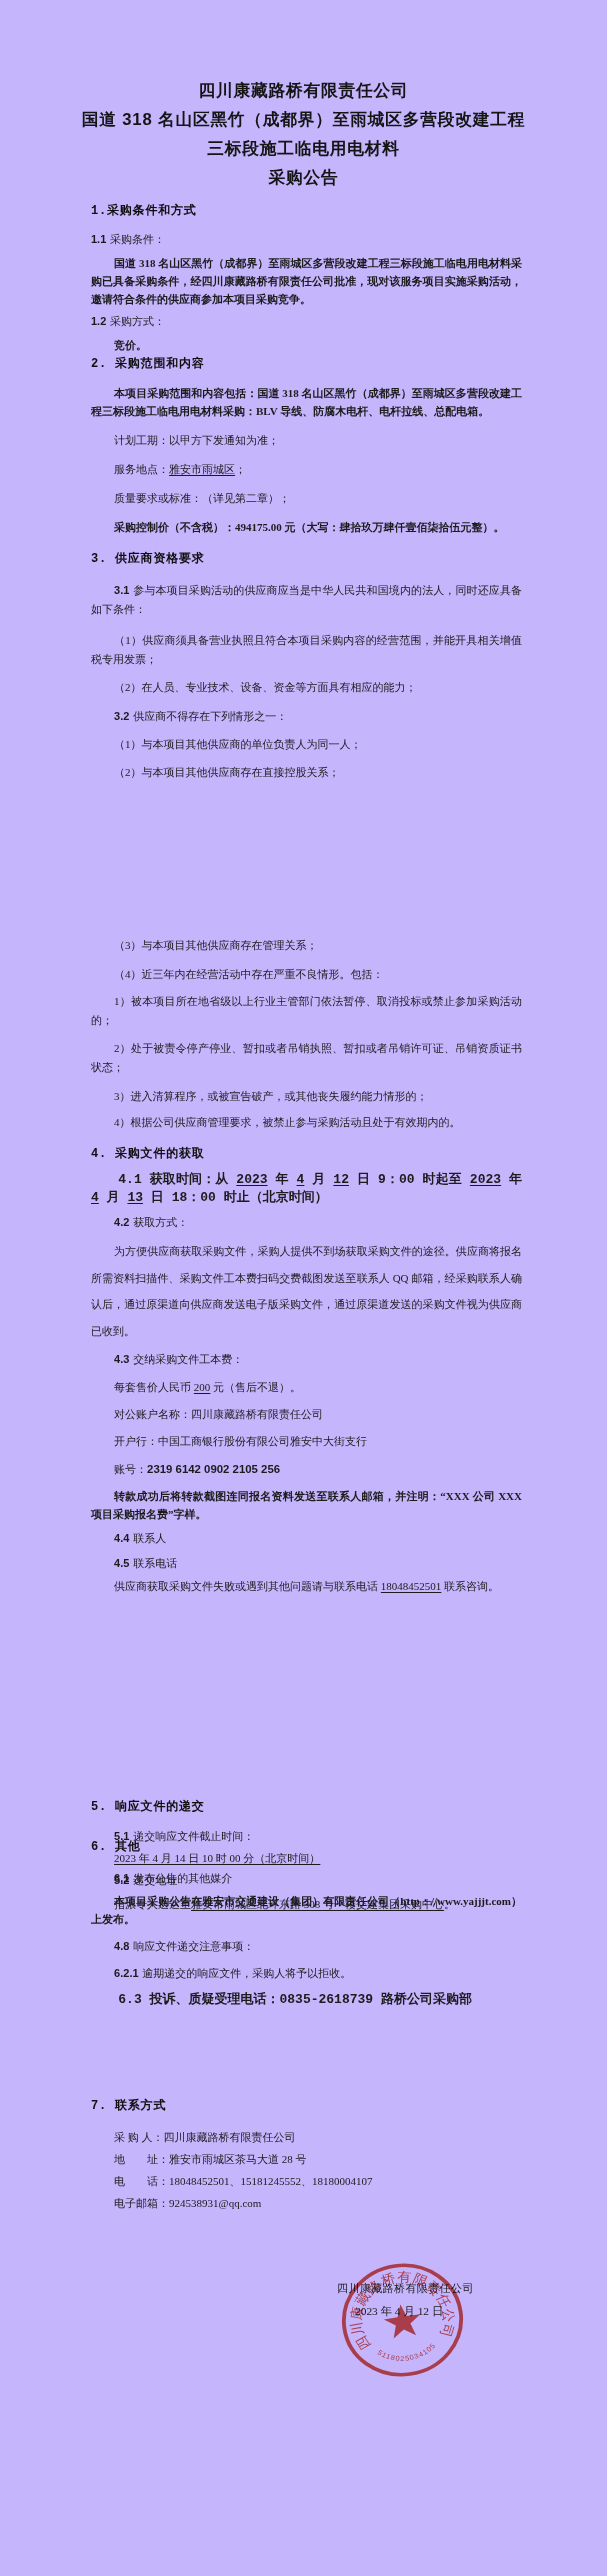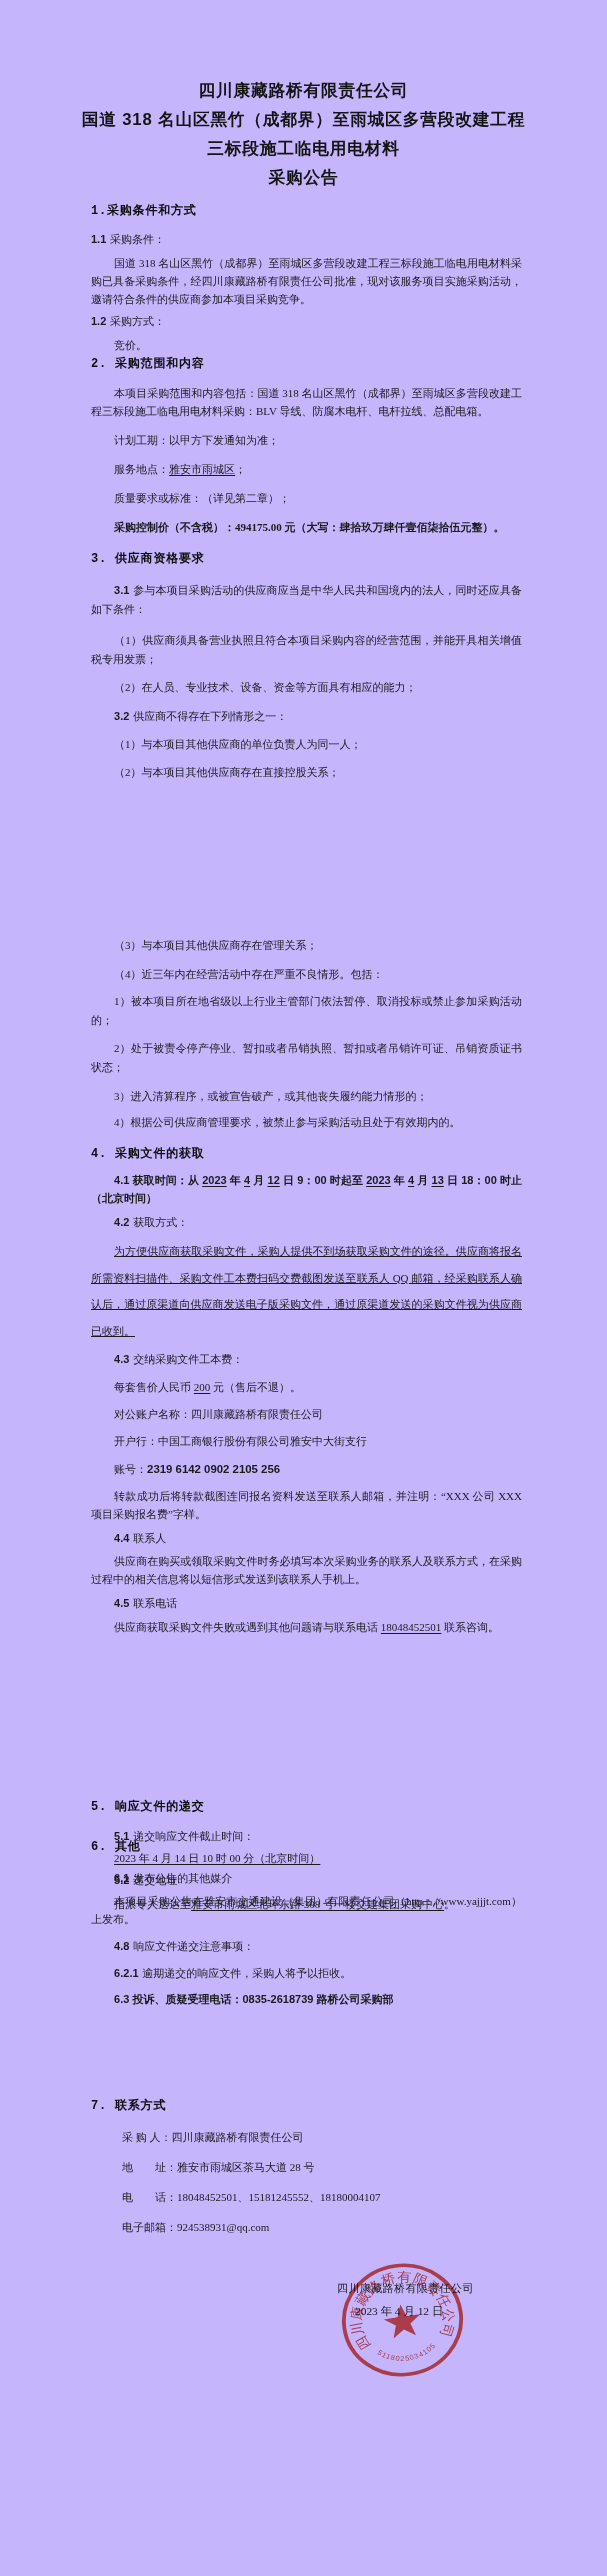--- a/index.html
+++ b/index.html
@@ -12,29 +12,29 @@
   .title-block { position:absolute; left:0; top:76px; width:607px; text-align:center; }
   .title-block p {
     margin:0; font-family:"Liberation Sans", sans-serif;
     font-weight:700; font-size:16.7px; line-height:29px; color:#151515; letter-spacing:0.8px;
   }
   h2.sec {
     margin:0; font-family:Liberation Mono, monospace;
     font-weight:700; font-size:12px; line-height:21px; color:#101010; letter-spacing:0.8px;
   }
   .ln { margin:0; font-size:11px; line-height:19px; text-align:justify; color:#1c1c1c; }
-  .lh24 { line-height:18px; }
-  .loose { line-height:26.6px;text-decoration:underline; }
+  .lh24 { line-height:18px;font-weight:bold; }
+  .loose { line-height:26.6px; }
   .ind { text-indent:2.1em; }
   .b  { font-weight:700; }
-  .bsans { font-family:Liberation Sans, sans-serif; font-weight:700; font-size:11px; }
+  .bsans { font-family:Liberation Mono, monospace; font-weight:700; font-size:13px; }
   .num { font-family:"Liberation Sans", sans-serif; font-weight:700; margin-right:3.8px; }
   .u { text-decoration:underline; text-underline-offset:2.3px; }
   .sansval { font-family:"Liberation Sans", sans-serif; font-weight:700; font-size:11.4px; }
-  .contact p { margin:8px; line-height:22px; }
+  .contact p { margin:0; line-height:22px; }
   .sign-company { position:absolute; left:337px; top:2281px; margin:0; font-size:11px; letter-spacing:0.4px; }
   .sign-date { position:absolute; left:355px; top:2304px; margin:0; font-size:11.4px; }
   .stamp {
     position:absolute; left:338px; top:2260px; width:129px; height:120px;
     transform:rotate(-8deg); opacity:0.85; mix-blend-mode:multiply; pointer-events:none;
   }
 </style>
 </head>
 <body>
 
@@ -88,21 +88,20 @@
     <p class="ln lh24 ind bsans" style="margin-top:6px"><span>4.1 获取时间：从 </span><span class="u">2023</span><span> 年 </span><span class="u">4</span><span> 月 </span><span class="u">12</span><span> 日 9：00 时起至 </span><span class="u">2023</span><span> 年 </span><span class="u">4</span><span> 月 </span><span class="u">13</span><span> 日 18：00 时止（北京时间）</span></p>
     <p class="ln ind" style="margin-top:6px"><span class="num">4.2</span><span>获取方式：</span></p>
     <p class="ln loose ind" style="margin-top:6px">为方便供应商获取采购文件，采购人提供不到场获取采购文件的途径。供应商将报名所需资料扫描件、采购文件工本费扫码交费截图发送至联系人 QQ 邮箱，经采购联系人确认后，通过原渠道向供应商发送电子版采购文件，通过原渠道发送的采购文件视为供应商已收到。</p>
     <p class="ln ind" style="margin-top:6px"><span class="num">4.3</span><span>交纳采购文件工本费：</span></p>
     <p class="ln ind" style="margin-top:8.3px"><span>每套售价人民币 </span><span class="u">200</span><span> 元（售后不退）。</span></p>
     <p class="ln ind" style="margin-top:8.3px">对公账户名称：四川康藏路桥有限责任公司</p>
     <p class="ln ind" style="margin-top:8.3px">开户行：中国工商银行股份有限公司雅安中大街支行</p>
     <p class="ln ind" style="margin-top:8.3px"><span>账号：</span><span class="sansval">2319 6142 0902 2105 256</span></p>
     <p class="ln lh24 ind" style="margin-top:8.3px">转款成功后将转款截图连同报名资料发送至联系人邮箱，并注明：“XXX 公司 XXX 项目采购报名费”字样。</p>
     <p class="ln ind" style="margin-top:6px"><span class="num">4.4</span><span>联系人</span></p>
-    <p class="ln lh24 ind" style="margin-top:4.6px">供应商在购买或领取采购文件时务必填写本次采购业务的联系人及联系方式，在采购过程中的相关信息将以短信形式发送到该联系人手机上。</p>
     <p class="ln ind" style="margin-top:6px"><span class="num">4.5</span><span>联系电话</span></p>
     <p class="ln ind" style="margin-top:4.6px"><span>供应商获取采购文件失败或遇到其他问题请与联系电话 </span><span class="u">18048452501</span><span> 联系咨询。</span></p>
   </div>
 
   <div class="abs" style="top:1797px">
     <h2 class="sec">5. 响应文件的递交</h2>
     <p class="ln ind" style="margin-top:9px"><span class="num">5.1</span><span>递交响应文件截止时间：</span></p>
     <p class="ln ind" style="margin-top:3px"><span class="u">2023 年 4 月 14 日 10 时 00 分（北京时间）</span></p>
     <p class="ln ind" style="margin-top:3px"><span class="num">5.2</span><span>递交地址</span></p>
     <p class="ln ind" style="margin-top:5.3px"><span>指派专人送达至</span><span class="u">雅安市雨城区北环东路 308 号一楼交建集团采购中心</span><span>。</span></p>

